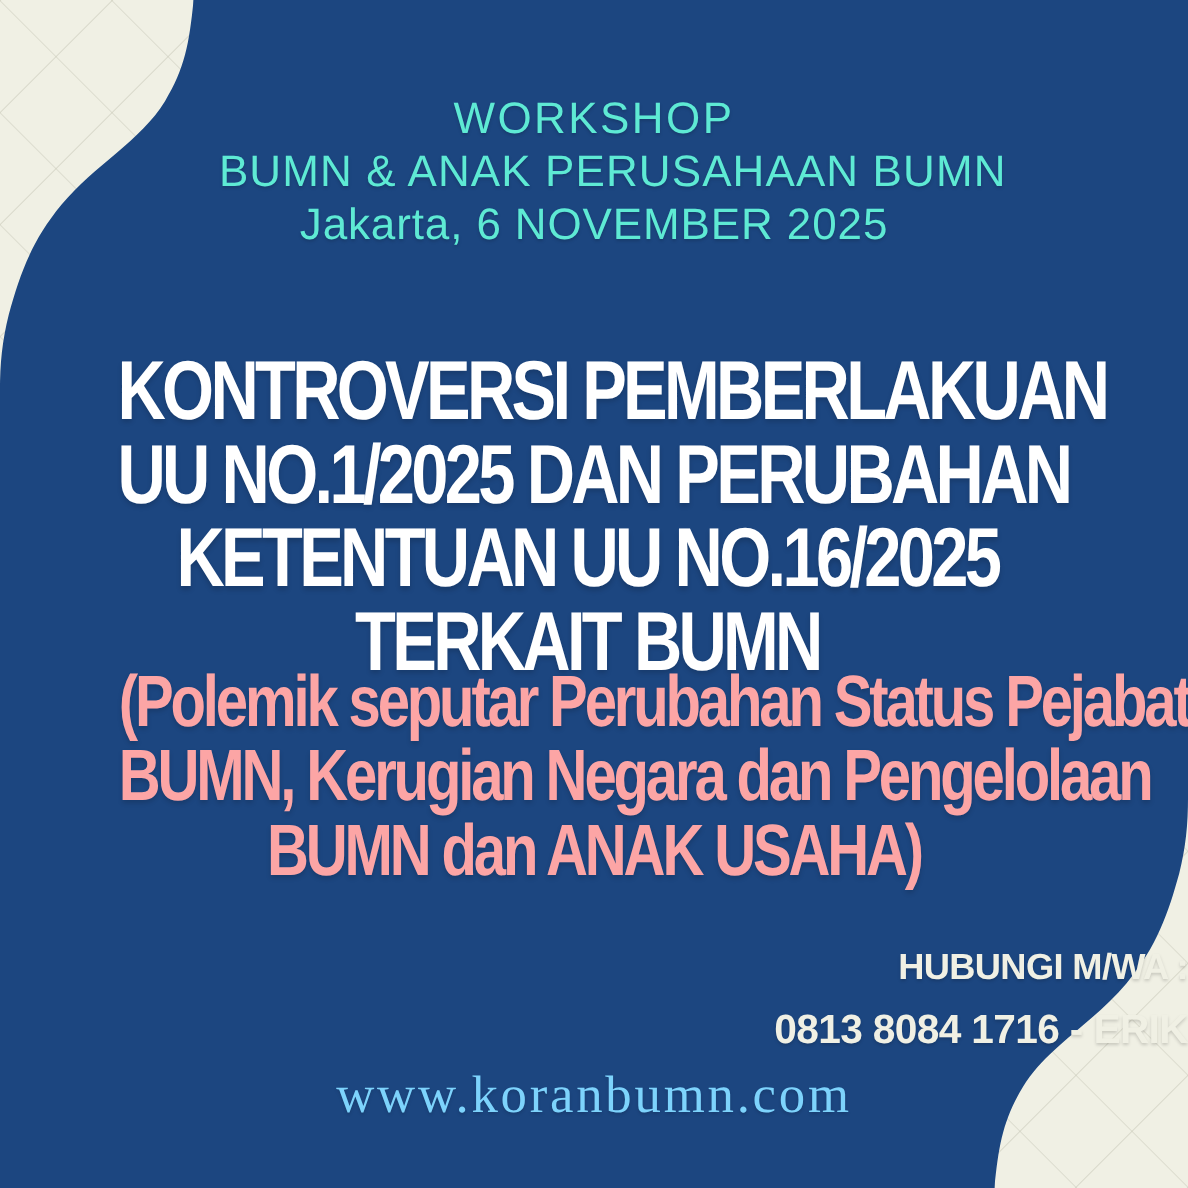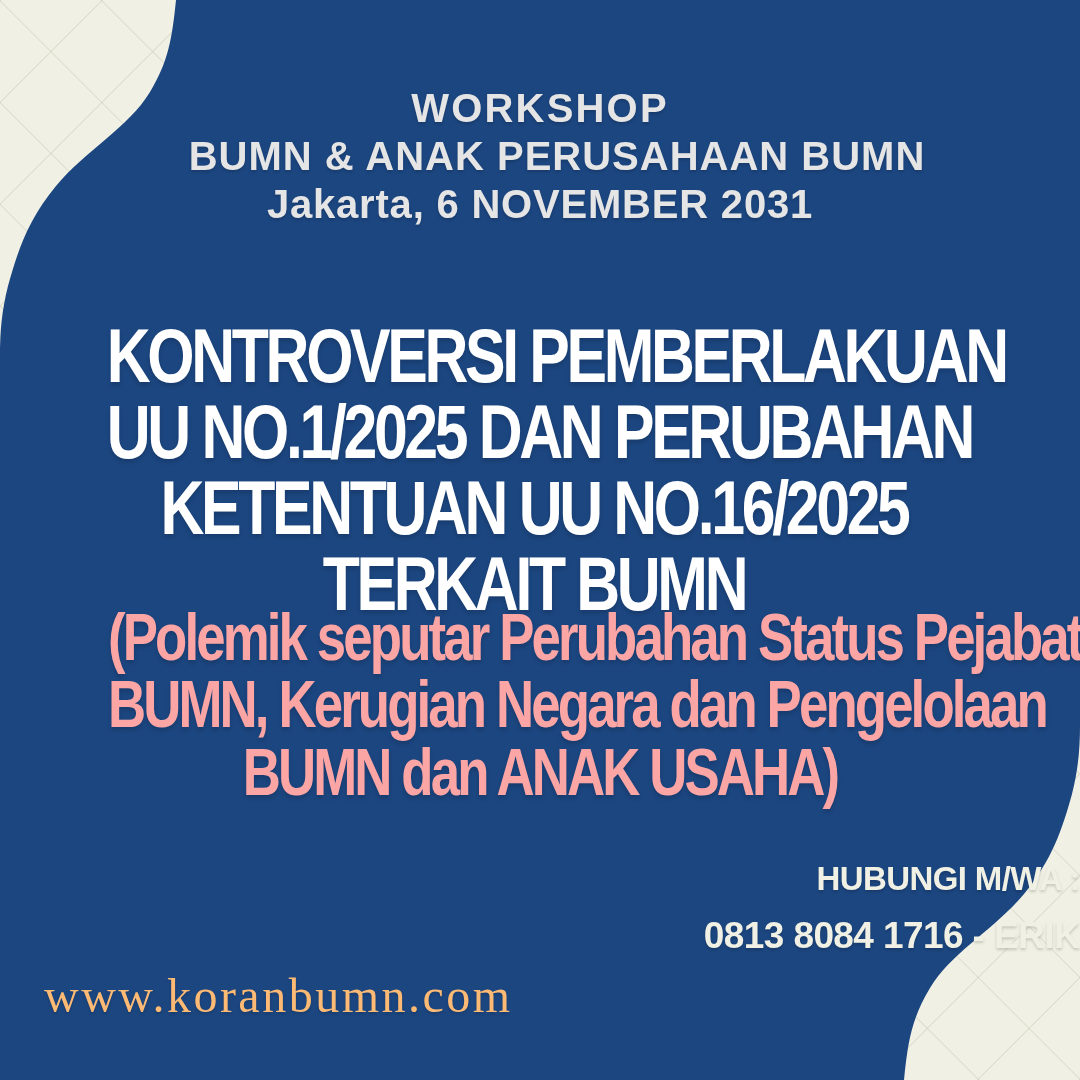--- a/index.html
+++ b/index.html
@@ -29,22 +29,22 @@
   .corner-blob svg { display:block; width:360px; height:360px; }
 
   #blob-tl { top:0; left:0; }
   #blob-br { bottom:0; right:0; transform:rotate(180deg); }
 
   
   #header-block {
     position:absolute;
     top:84px; left:0; right:0;
     text-align:center;
-    color:#e5e5e5;
-    font-weight:700;
+    color:#5eead4;
+    font-weight:400;
     letter-spacing:0.5px;
     line-height:1.20;
   }
   #header-block .hline {
     display:block;
     font-size:40px;
     white-space:nowrap;
     text-shadow:0 2px 3px rgba(0,0,0,0.17);
   }
   #header-line-1 { letter-spacing:2.2px; }
@@ -103,29 +103,28 @@
   #contact-label { font-size:33px; letter-spacing:-0.6px; line-height:1.0; }
   #contact-number {
     font-size:37px; letter-spacing:-0.6px;
     line-height:1.0; margin-top:22px;
   }
 
   
   #website {
     position:absolute;
     top:968px; left:0; right:0;
-    text-align:left;
+    text-align:center;
     font-family:"Liberation Serif", serif;
     font-size:48px;
     font-weight:400;
     letter-spacing:2.5px;
-    color:#fdba74;
+    color:#7dd3fc;
     white-space:nowrap;
     text-shadow:0 2px 3px rgba(0,0,0,0.15);
-    padding-left:44px;
   }
 </style>
 </head>
 <body>
 
 <div id="poster">
 
   <div class="corner-blob" id="blob-tl">
     <svg viewBox="0 0 360 360" xmlns="http://www.w3.org/2000/svg">
       <defs>
@@ -164,21 +163,21 @@
       </defs>
       <g clip-path="url(#clip-br)">
         <rect x="-40" y="-40" width="460" height="460" fill="url(#diamond-grid-2)"></rect>
       </g>
     </svg>
   </div>
 
   <div id="header-block">
     <span class="hline" id="header-line-1">WORKSHOP</span>
     <span class="hline" id="header-line-2">BUMN &amp; ANAK PERUSAHAAN BUMN</span>
-    <span class="hline" id="header-line-3">Jakarta, 6 NOVEMBER 2031</span>
+    <span class="hline" id="header-line-3">Jakarta, 6 NOVEMBER 2025</span>
   </div>
 
   <div id="title-block">
     <span class="tline">KONTROVERSI PEMBERLAKUAN</span>
     <span class="tline">UU NO.1/2025 DAN PERUBAHAN</span>
     <span class="tline">KETENTUAN UU NO.16/2025</span>
     <span class="tline">TERKAIT BUMN</span>
   </div>
 
   <div id="subtitle-block">

